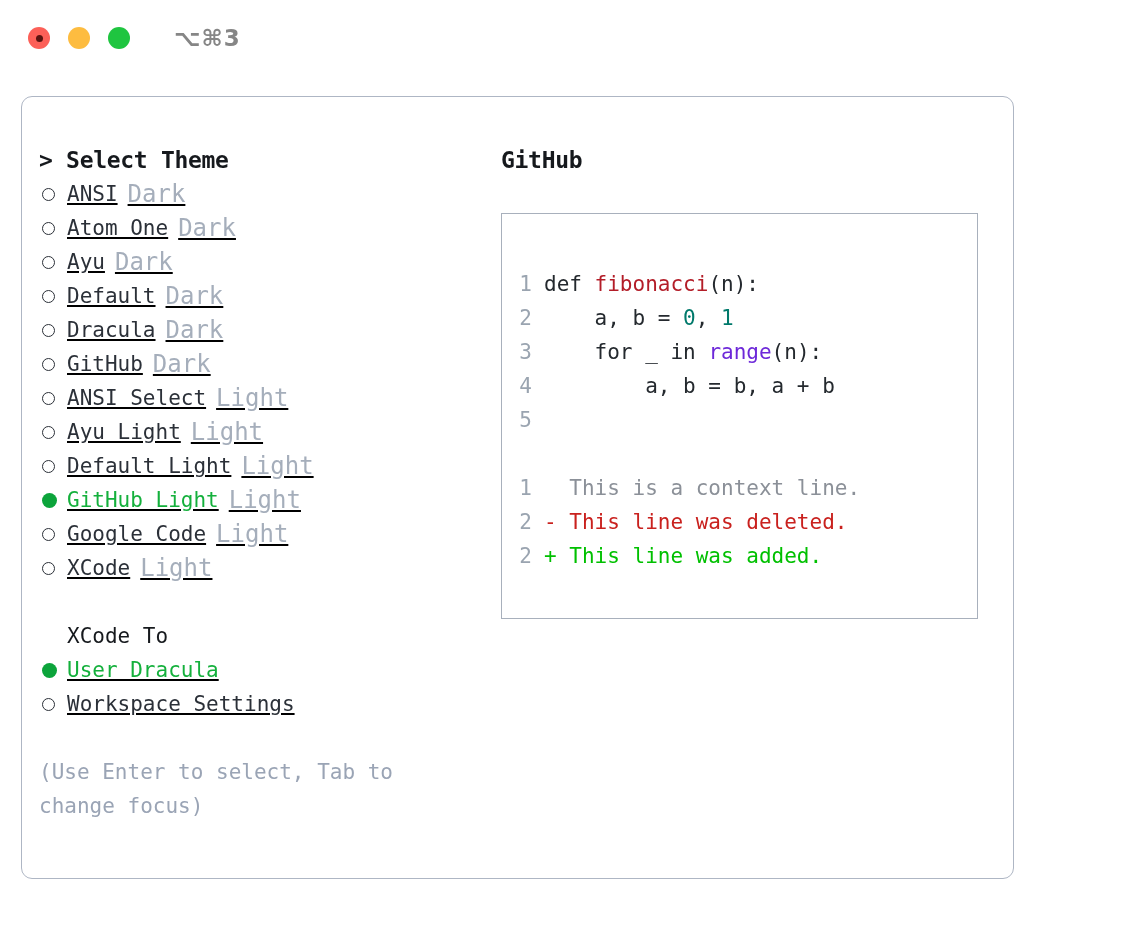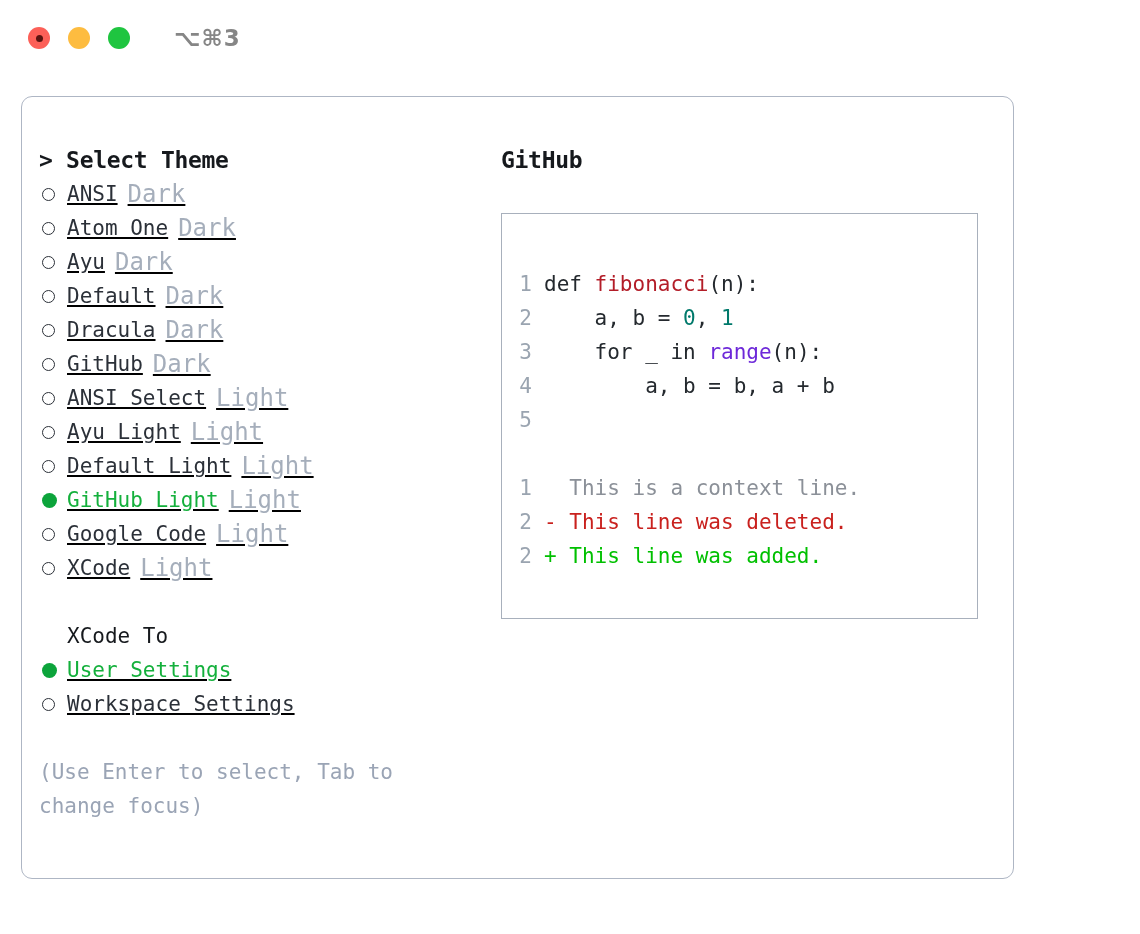--- a/index.html
+++ b/index.html
@@ -258,21 +258,21 @@
             <div class="list-row"><span class="bullet"><span class="bullet-ring"></span></span><span class="row-label">Ayu Light</span><span class="row-variant">Light</span></div>
             <div class="list-row"><span class="bullet"><span class="bullet-ring"></span></span><span class="row-label">Default Light</span><span class="row-variant">Light</span></div>
             <div class="list-row"><span class="bullet"><span class="bullet-dot"></span></span><span class="row-label selected">GitHub Light</span><span class="row-variant">Light</span></div>
             <div class="list-row"><span class="bullet"><span class="bullet-ring"></span></span><span class="row-label">Google Code</span><span class="row-variant">Light</span></div>
             <div class="list-row"><span class="bullet"><span class="bullet-ring"></span></span><span class="row-label">XCode</span><span class="row-variant">Light</span></div>
           </div>
 
         <div class="apply-block">
           <div class="apply-title">XCode To</div>
           <div id="apply-list">
-              <div class="list-row"><span class="bullet"><span class="bullet-dot"></span></span><span class="row-label selected">User Settings</span></div>
+              <div class="list-row"><span class="bullet"><span class="bullet-dot"></span></span><span class="row-label selected">User Dracula</span></div>
               <div class="list-row"><span class="bullet"><span class="bullet-ring"></span></span><span class="row-label">Workspace Settings</span></div>
             </div>
         </div>
 
         <div class="hint">(Use Enter to select, Tab to change focus)</div>
       </div>
 
       <div class="right-col">
         <div class="preview-title">GitHub</div>
 

